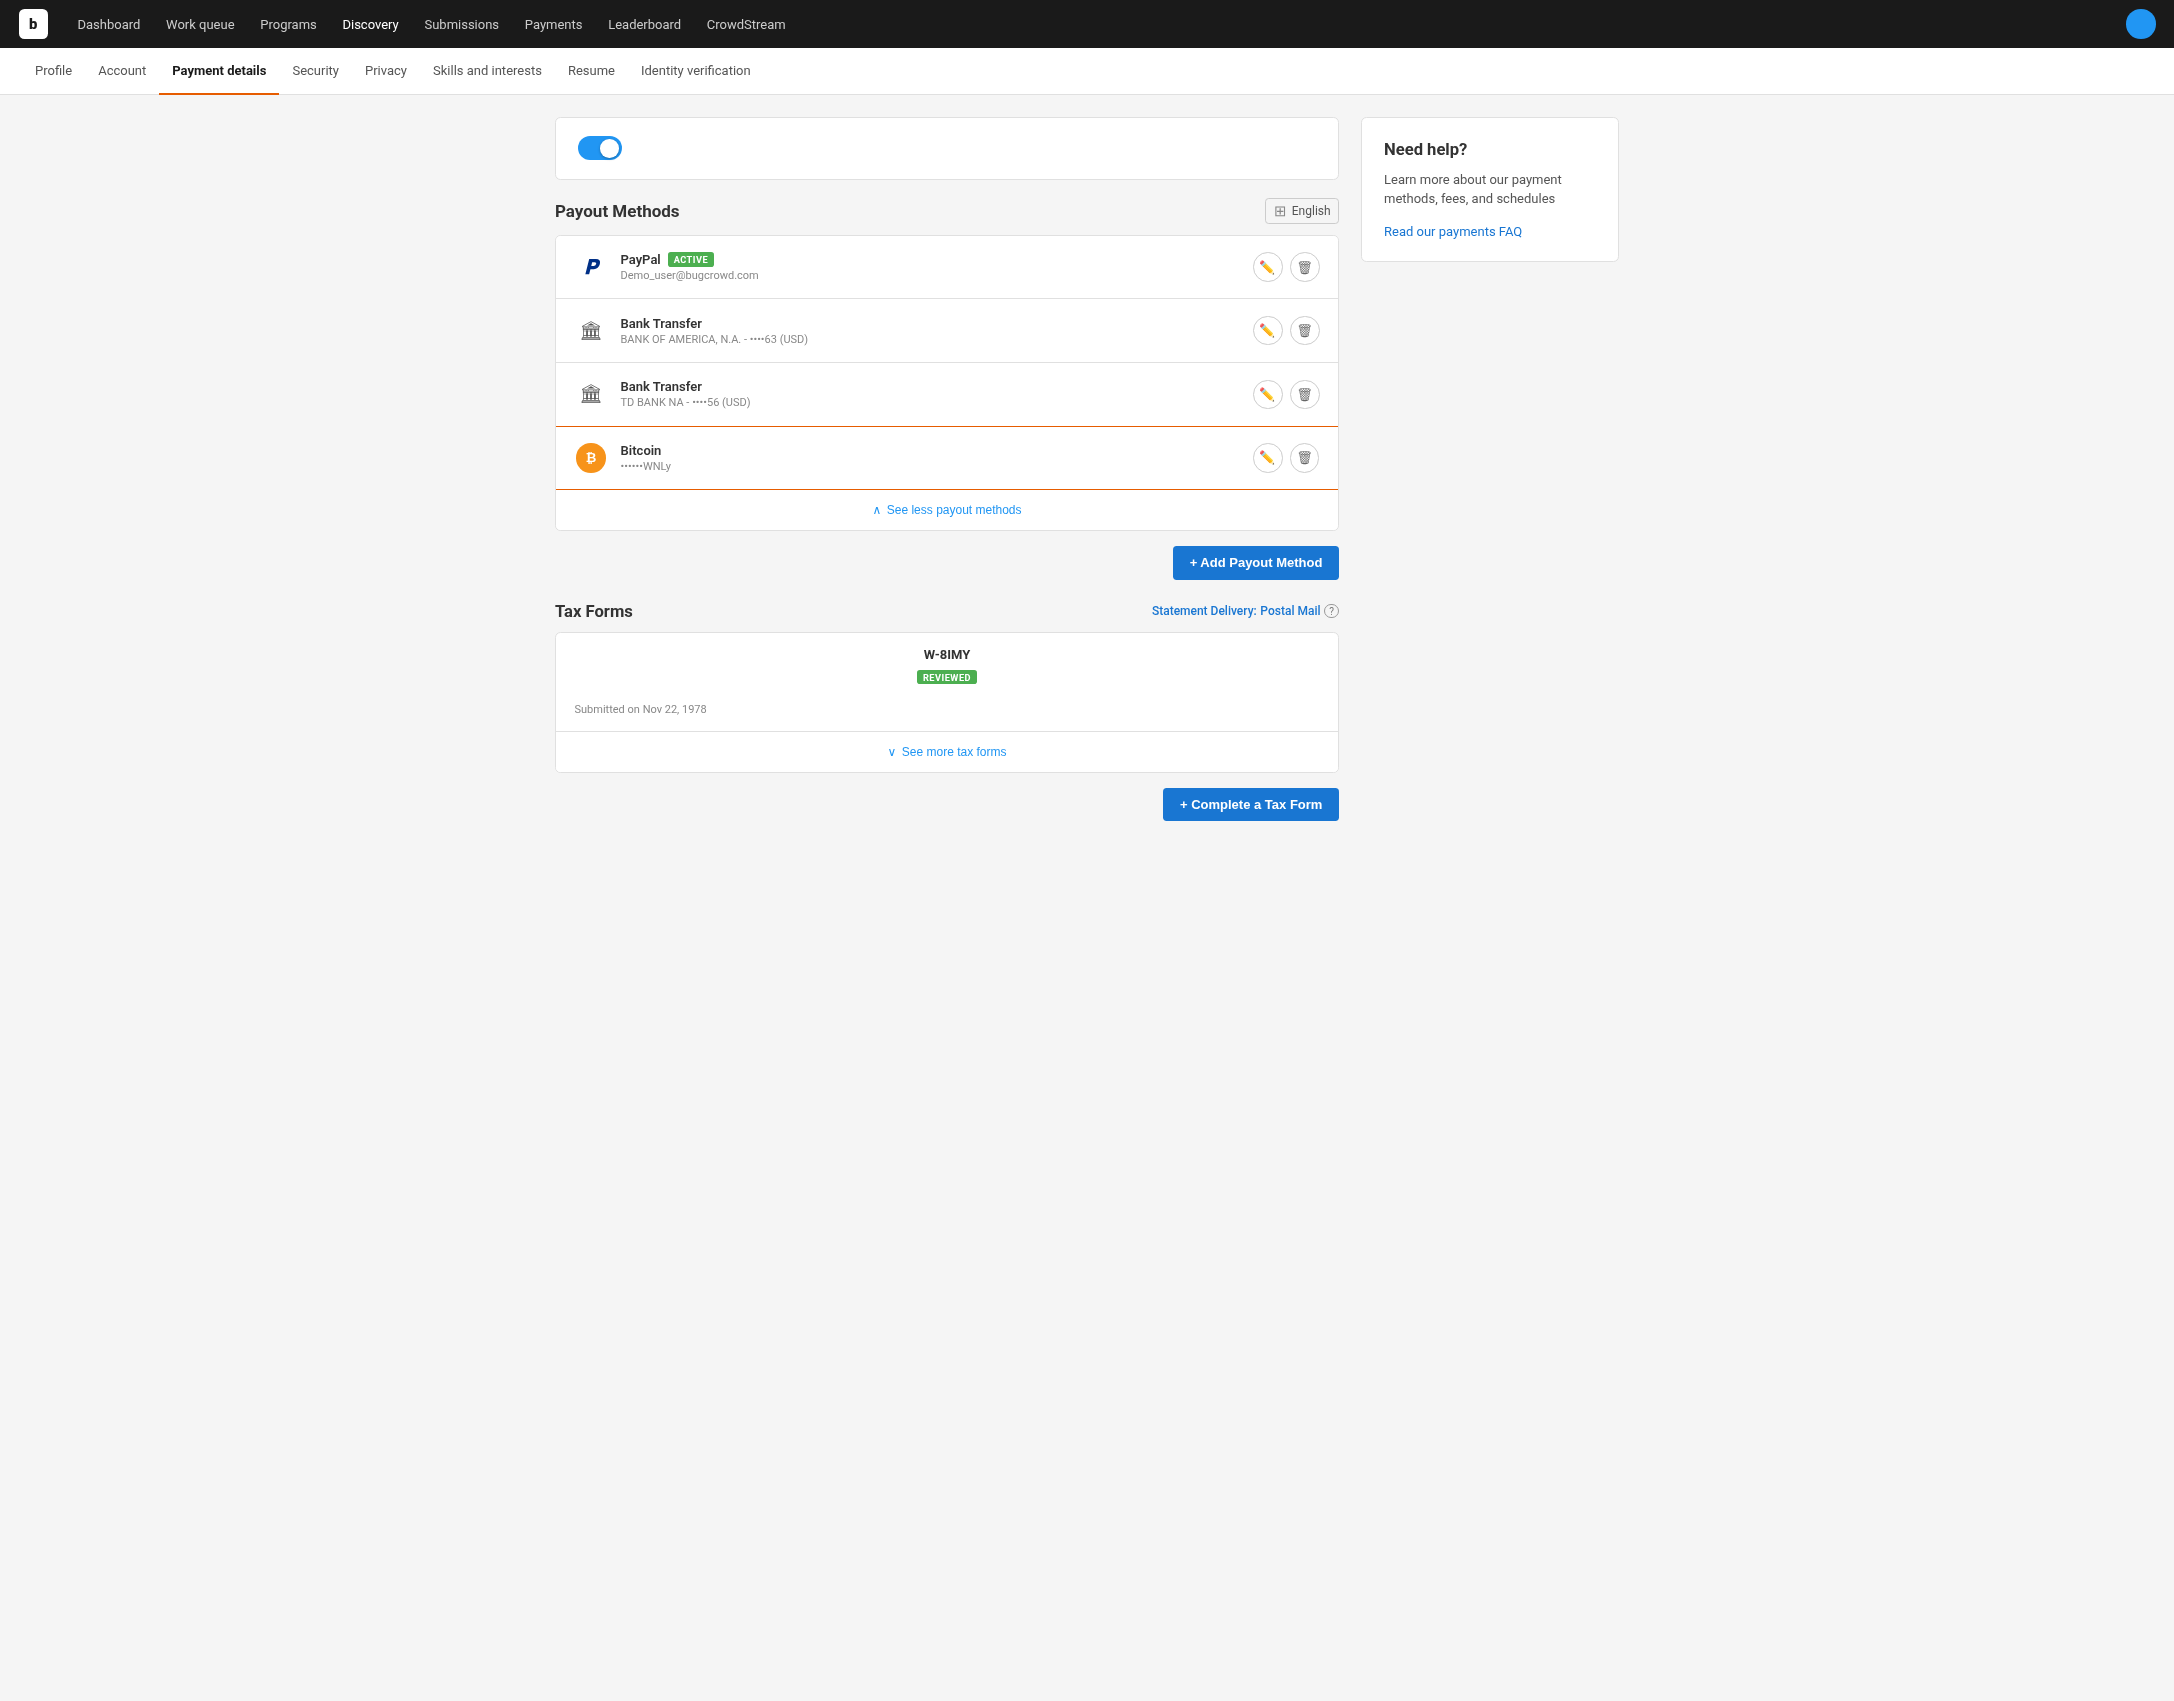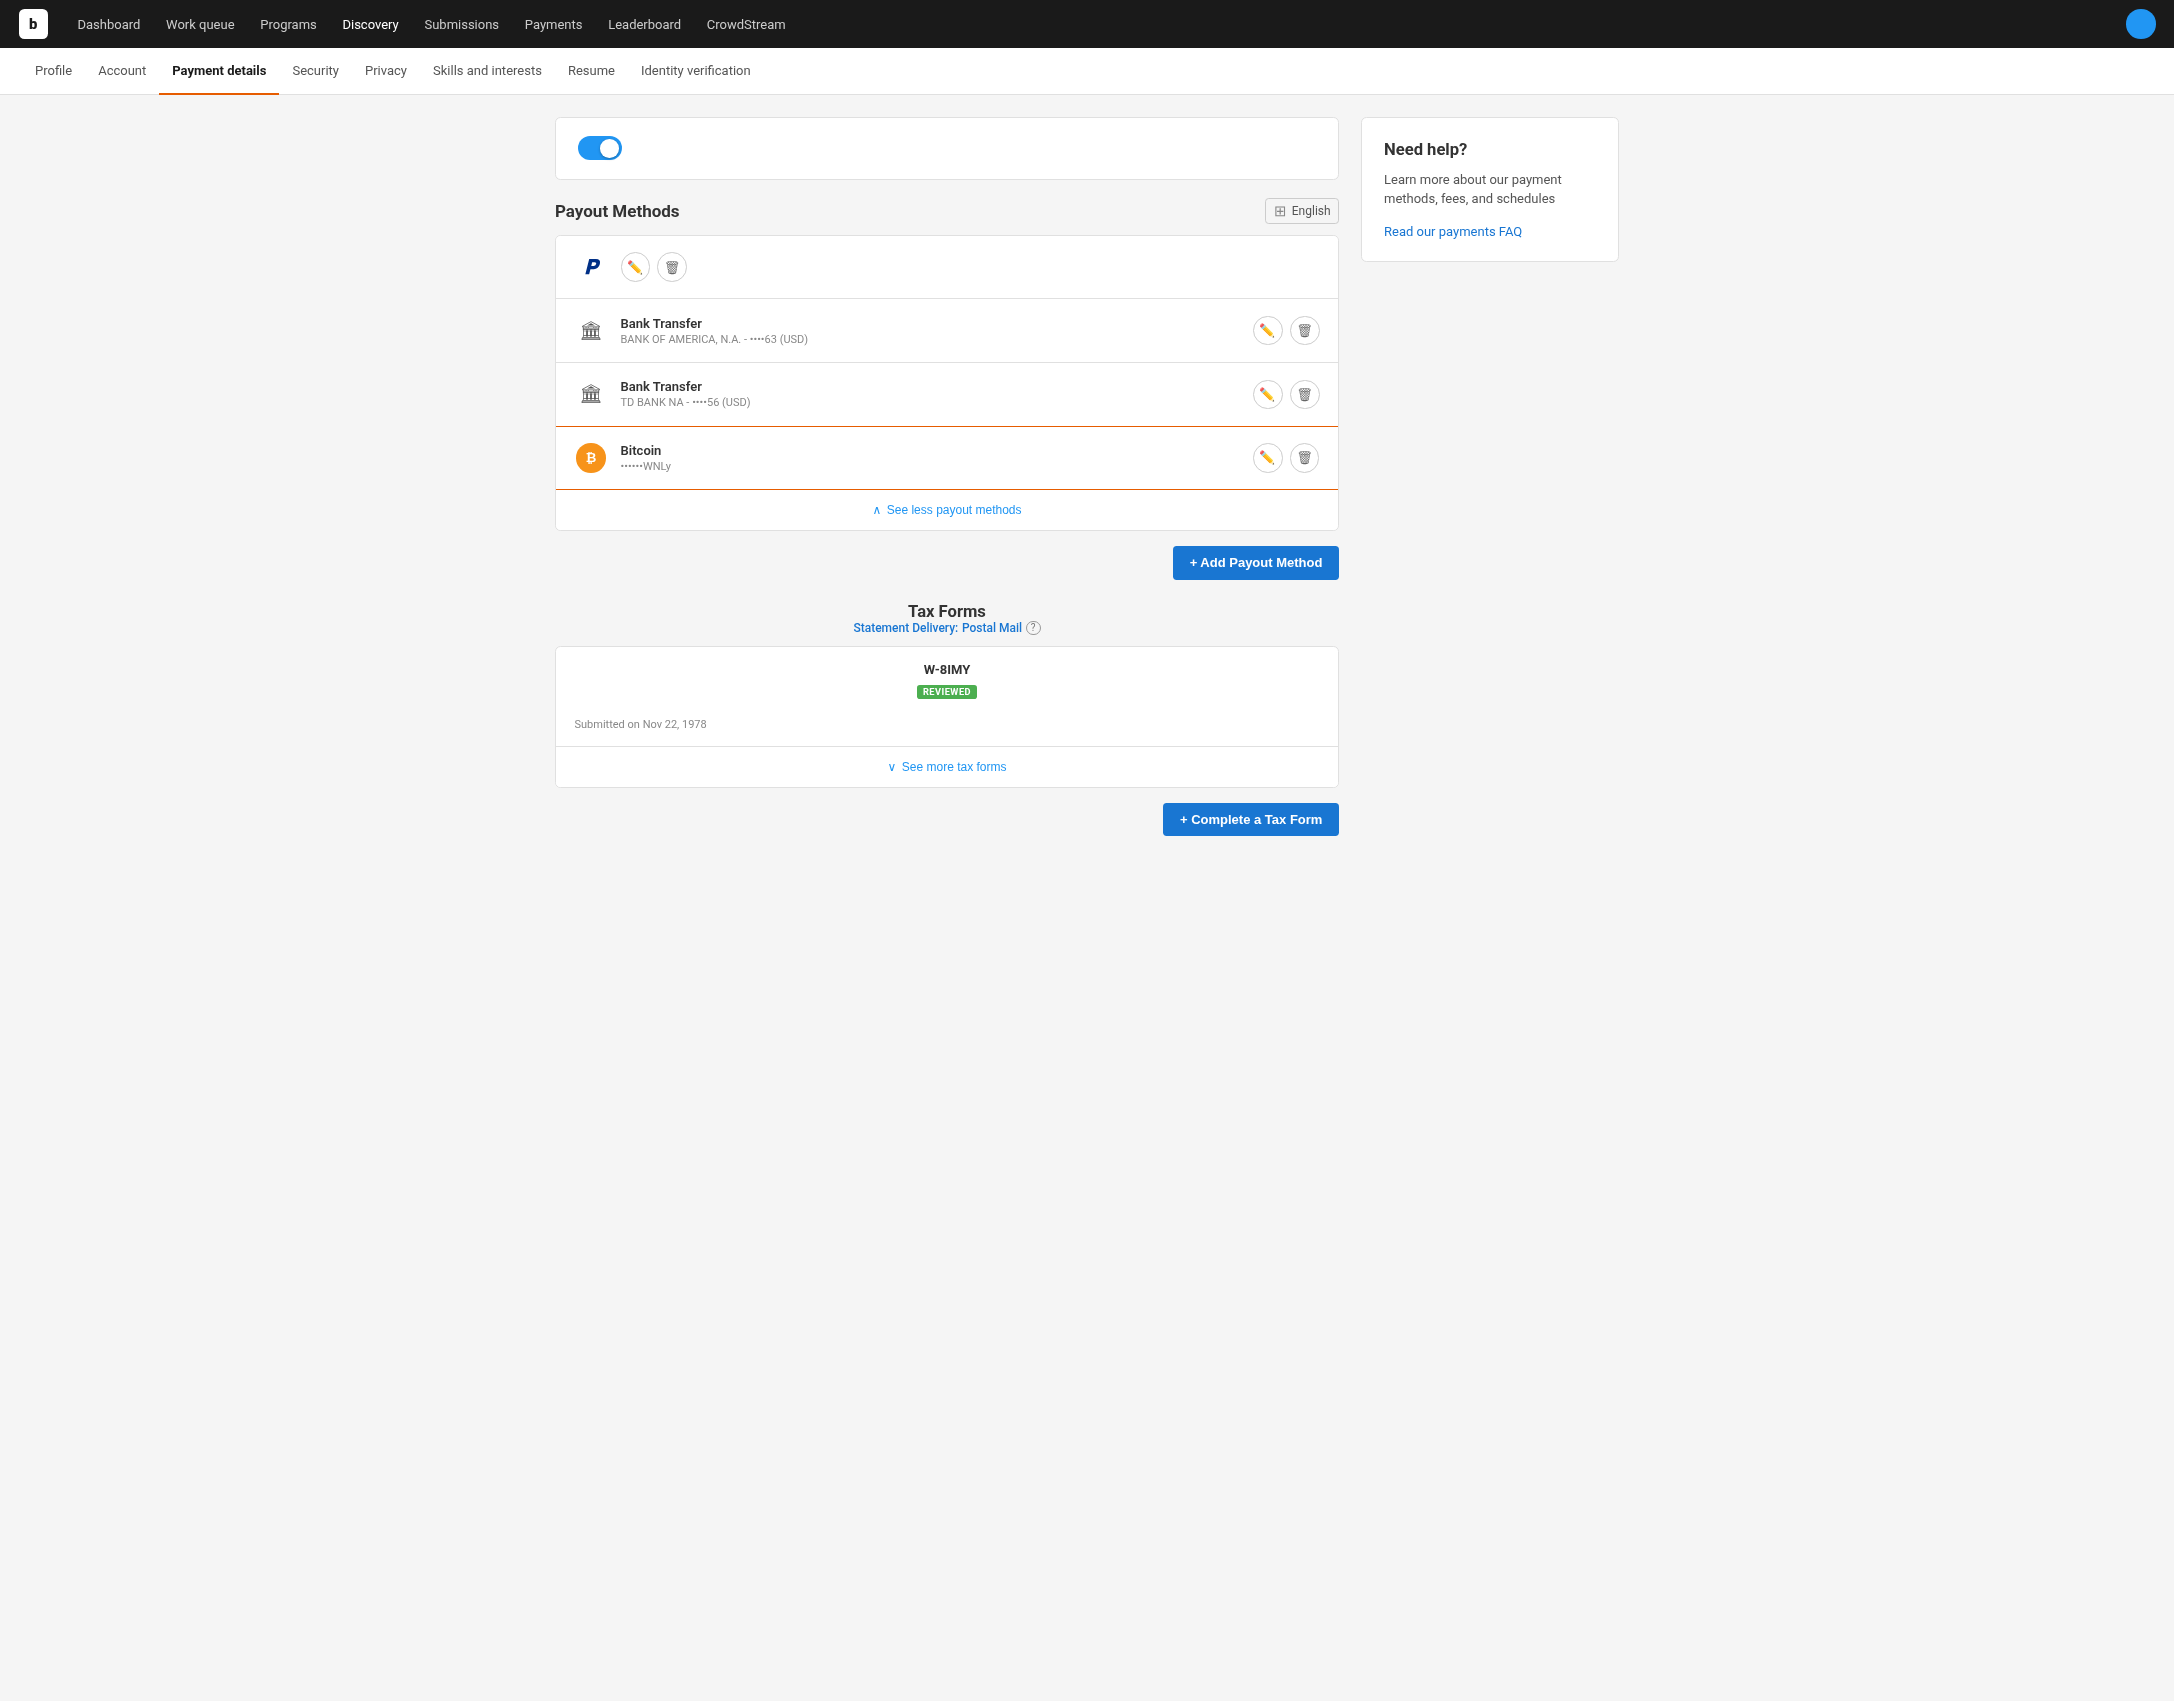--- a/index.html
+++ b/index.html
@@ -234,21 +234,20 @@
       cursor: pointer;
       display: flex; align-items: center; gap: 5.5px;
     }
 
     
     .tax-header {
       display: flex;
       align-items: center;
       justify-content: space-between;
       margin-bottom: 11px;
-      flex-direction: column;
     }
     .tax-title { font-size: 16.6px; font-weight: 700; }
     .statement-delivery {
       font-size: 12px; color: #888;
       display: flex; align-items: center; gap: 3.7px;
     }
     .statement-delivery span { color: #1976d2; font-weight: 500; }
 
     .tax-list {
       border: 0.9px solid #e0e0e0;
@@ -387,20 +386,27 @@
           <span>English</span>
         </div>
       </div>
 
       <div class="payout-list">
 
         <div class="payout-item">
           <div class="payout-icon">
             <span class="paypal-icon">𝐏</span>
           </div>
+          <div class="payout-info">
+            <div class="payout-name">
+              <span>PayPal</span>
+              <span class="badge-active">ACTIVE</span>
+            </div>
+            <div class="payout-detail">Demo_user@bugcrowd.com</div>
+          </div>
           <div class="payout-actions">
             <button class="icon-btn">✏️</button>
             <button class="icon-btn">🗑</button>
           </div>
         </div>
 
         <div class="payout-item">
           <div class="payout-icon">
             <span class="bank-icon">🏛</span>
           </div>

